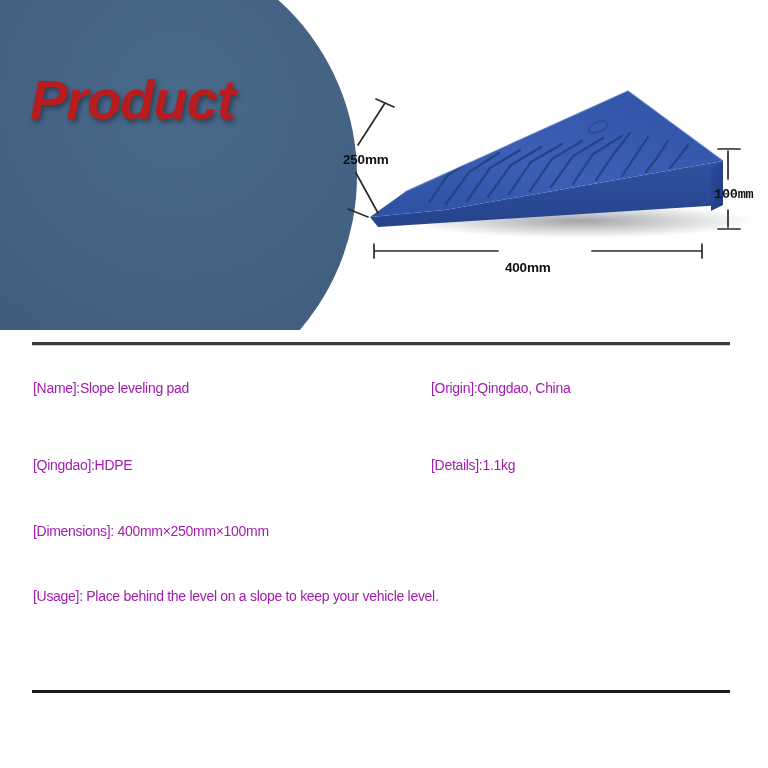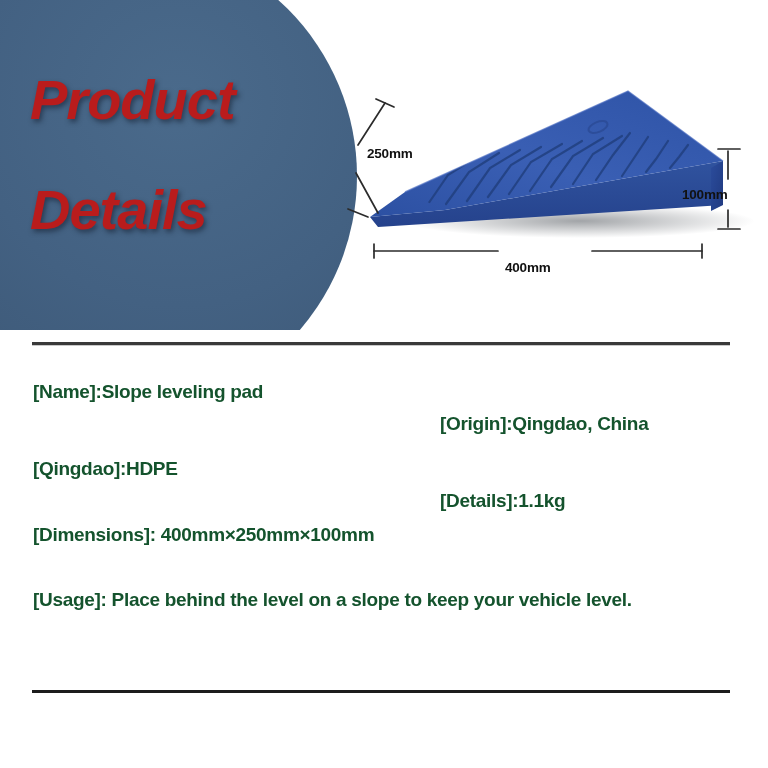--- a/index.html
+++ b/index.html
@@ -59,22 +59,22 @@
   #product-svg { display: block; }
 
   .dim-label {
     position: absolute;
     font-size: 13.5px;
     font-weight: bold;
     color: #111111;
     white-space: nowrap;
     letter-spacing: -0.2px;
   }
-  #label-250 { left: 13px; top: 91px; margin-left: 24px; }
-  #label-100 { left: 352px; top: 132px; }
+  #label-250 { left: 13px; top: 97px; }
+  #label-100 { left: 384px; top: 132px; font-family: Liberation Mono, monospace; }
   #label-400 { left: 175px; top: 189px; margin-top: 16px; }
 
   
   #spec-sheet {
     position: absolute;
     left: 0;
     top: 330px;
     width: 768px;
     height: 438px;
   }
@@ -89,45 +89,44 @@
   #rule-top { top: 12px; }
   #rule-bottom { top: 360px; height: 3px; border-bottom: none; background: #1c1c1c; }
 
   .spec-row {
     position: absolute;
     left: 0;
     width: 768px;
   }
   .spec-cell {
     position: absolute;
-    font-size: 19px;
-    font-weight: bold;
-    color: #14532d;
+    font-size: 14px;
+    font-weight: normal;
+    color: #a21caf;
     letter-spacing: -0.3px;
     line-height: 1.28;
   }
   .col-left  { left: 33px; }
-  .col-right { left: 440px; margin-top: 32px; }
+  .col-right { left: 431px; }
 
   #row-1 { top: 50px; }
   #row-2 { top: 127px; }
   #row-3 { top: 193px; }
   #row-4 { top: 258px; }
   #row-4 .spec-cell { width: 665px; }
 </style>
 </head>
 <body>
 
 <div id="hero">
 
   <div id="badge-circle"></div>
 
   <div id="hero-title">
     <span class="title-line">Product</span>
-    <span class="title-line">Details</span>
   </div>
 
   <div id="product-figure">
 
     <svg id="product-svg" width="438" height="225" viewBox="0 0 438 225">
       <defs>
         <linearGradient id="topFace" x1="0" y1="1" x2="1" y2="0">
           <stop offset="0%" stop-color="#2c50a2"></stop>
           <stop offset="45%" stop-color="#3a5fb4"></stop>
           <stop offset="100%" stop-color="#2e53a6"></stop>

